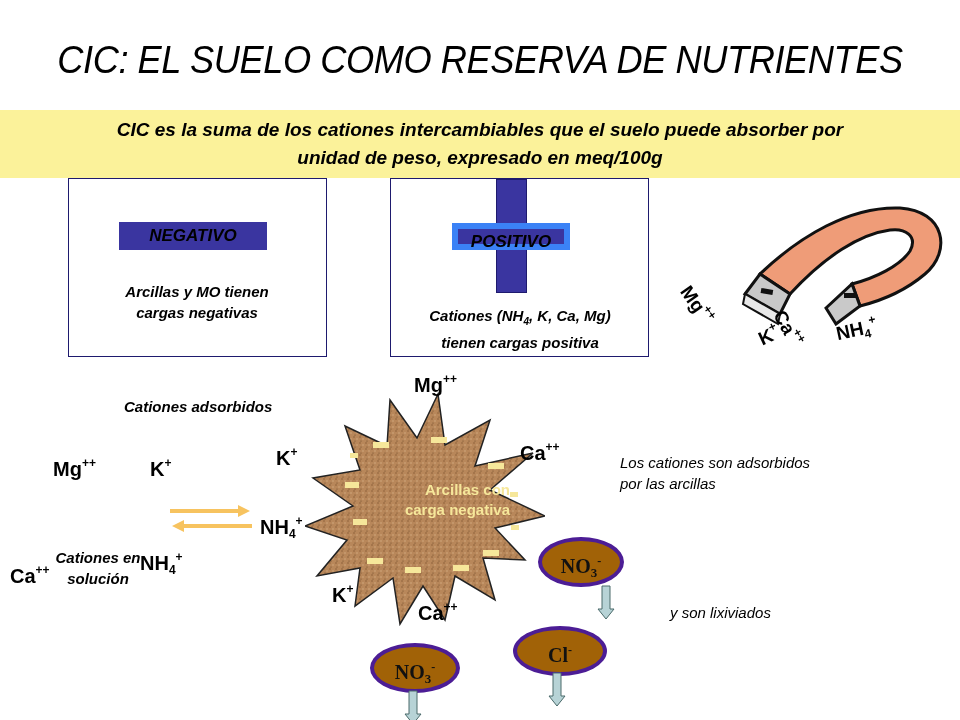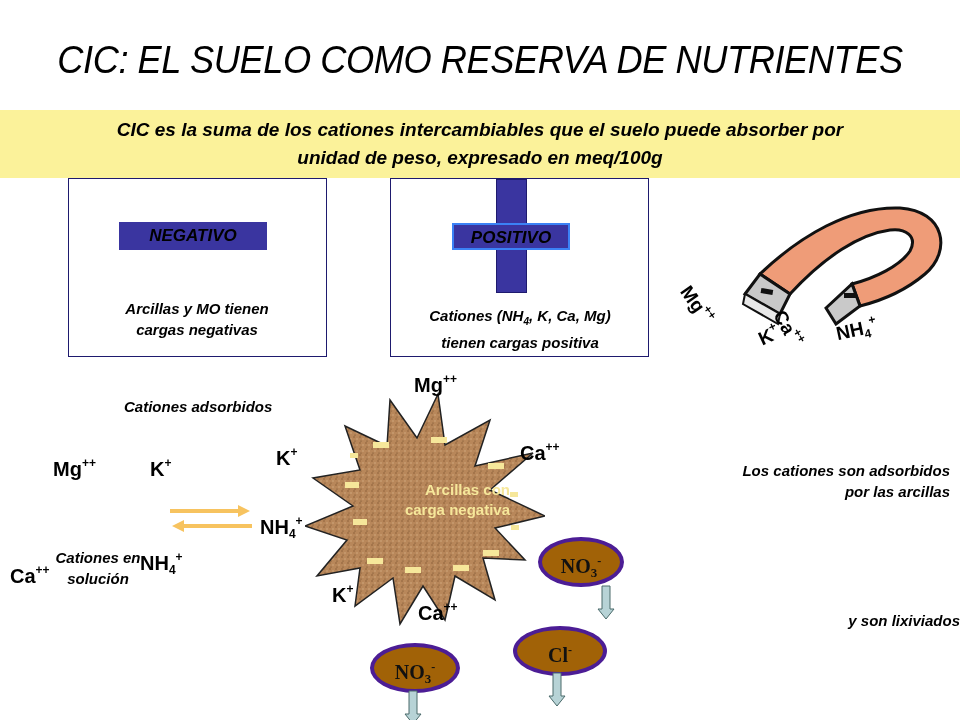--- a/index.html
+++ b/index.html
@@ -7,47 +7,47 @@
   .abs { position:absolute; }
   .title { left:0; top:38px; width:960px; text-align:center; font-size:39px; font-style:italic; font-weight:normal; letter-spacing:-0.5px; transform:scaleX(0.93); }
   .band { left:0; top:110px; width:960px; height:68px; background:#fbf29a; }
   .band-text { left:0; top:116px; width:960px; text-align:center; font-size:19px; font-style:italic; font-weight:bold; line-height:28px; }
   .box { border:1px solid #1e1a6e; background:#fff; }
   .tag { background:#3a35a0; color:#000; font-style:italic; font-weight:bold; font-size:17px; text-align:center; line-height:27px; }
   .cap { font-style:italic; font-weight:bold; font-size:15px; text-align:center; line-height:21px; }
   .ion { font-weight:bold; font-size:20px; }
   .ion sup { font-size:12px; vertical-align:9px; }
   .ion sub { font-size:12px; vertical-align:-4px; }
-  .note { font-style:italic; font-weight:bold; font-size:15px; text-align:right; line-height:21px;margin-top:8px; }
+  .note { font-style:italic; font-weight:normal; font-size:15px; text-align:left; line-height:21px; }
   .ellipse { background:#a16207; border:4px solid #4c1d95; border-radius:50%; text-align:center; font-family:"Liberation Serif", serif; font-weight:bold; font-size:20px; color:#111; }
   .ellipse sub { font-size:13px; vertical-align:-4px; }
   .ellipse sup { font-size:12px; vertical-align:8px; }
   .down-arrow { width:18px; height:36px; }
 </style>
 </head>
 <body>
 
 <div class="abs title">CIC: EL SUELO COMO RESERVA DE NUTRIENTES</div>
 
 <div class="abs band"></div>
 <div class="abs band-text">
   <div>CIC es la suma de los cationes intercambiables que el suelo puede absorber por</div>
   <div>unidad de peso, expresado en meq/100g</div>
 </div>
 
 <div class="abs box" style="left:68px; top:178px; width:257px; height:177px;"></div>
 <div class="abs tag" style="left:111px; top:222px; width:148px; height:28px;margin-left:8px;">NEGATIVO</div>
-<div class="abs cap" style="left:68px; top:298px; width:258px;">
+<div class="abs cap" style="left:68px; top:281px; width:258px;">
   <div>Arcillas y MO tienen</div>
   <div>cargas negativas</div>
 </div>
 
 <div class="abs box" style="left:390px; top:178px; width:257px; height:177px;"></div>
 <div class="abs" style="left:496px; top:179px; width:31px; height:114px; background:#3a35a0; border:1px solid #1e1a6e; box-sizing:border-box;"></div>
-<div class="abs tag" style="left:452px; top:223px; width:118px; height:27px; border:2px solid #3b82f6; box-sizing:border-box; line-height:25px;">POSITIVO</div>
+<div class="abs tag" style="left:452px; top:223px; width:118px; height:27px; border:6px solid #3b82f6; box-sizing:border-box; line-height:25px;">POSITIVO</div>
 <div class="abs cap" style="left:385px; top:305px; width:270px;">
   <div><span>Cationes (NH</span><sub style="font-size:10px">4</sub><span>, K, Ca, Mg)</span></div>
   <div>tienen cargas positiva</div>
 </div>
 
 <svg class="abs" style="left:740px; top:196px;" width="220" height="130" viewBox="0 0 220 130">
 
   <path d="M20,78 C60,40 110,10 160,12 C205,15 212,55 185,78 C165,95 140,105 120,110 L112,88 C135,82 160,70 170,55 C178,40 165,32 150,34 C120,38 85,60 50,98 Z" fill="#ef9c78" stroke="#111" stroke-width="3"></path>
 
   <polygon points="5,98 20,78 50,98 40,118" fill="#c9c9c9" stroke="#111" stroke-width="3"></polygon>

